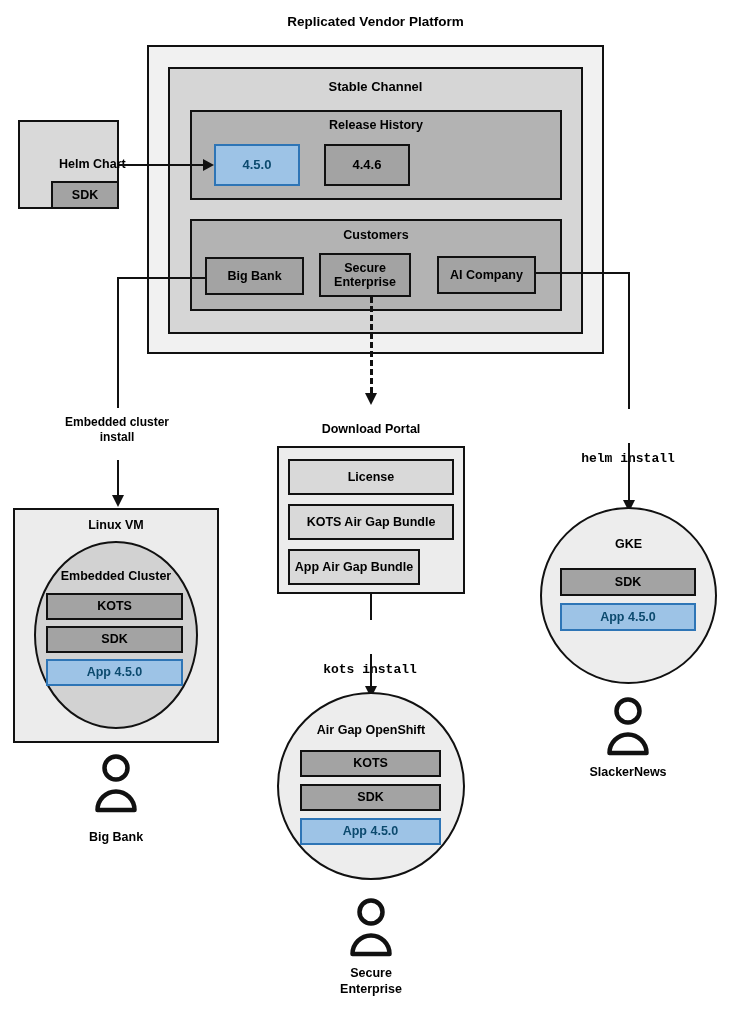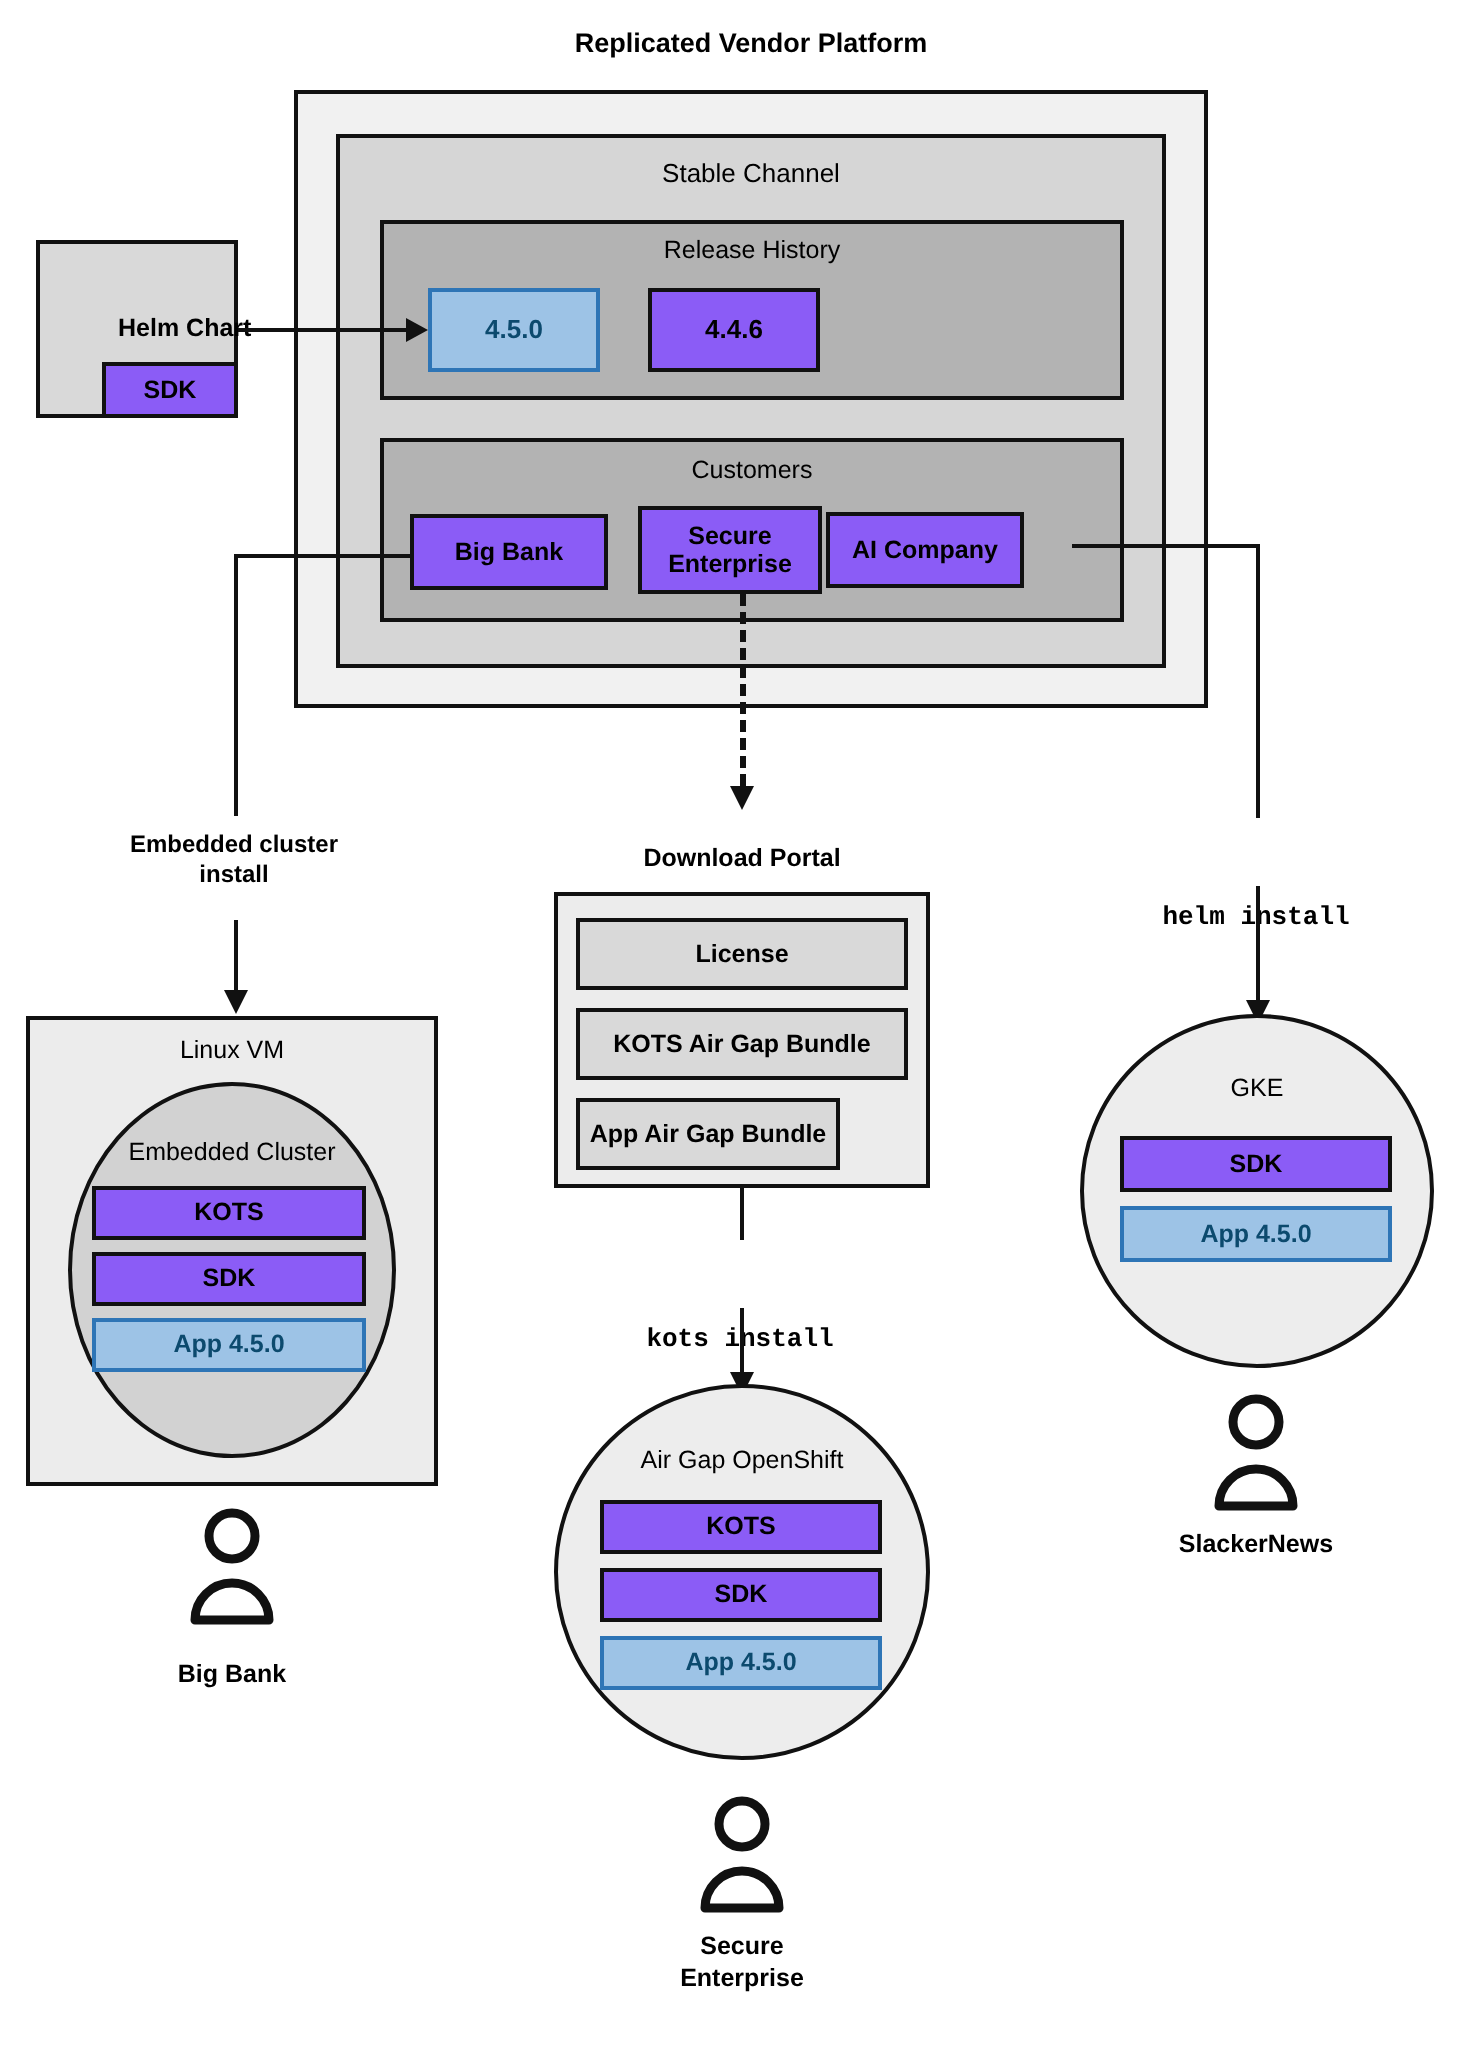--- a/index.html
+++ b/index.html
@@ -25,21 +25,21 @@
     align-items:center;
     justify-content:center;
     text-align:center;
     font-weight:bold;
     line-height:1.15;
   }
   .boxlabel{
     position:absolute;
     box-sizing:border-box;
     text-align:center;
-    font-weight:normal;
+    font-weight:bold;
     line-height:1.2;
     white-space:pre-line;
   }
   .plain{
     position:absolute;
     text-align:center;
     font-weight:bold;
     line-height:1.25;
     white-space:pre-line;
   }
@@ -52,21 +52,21 @@
   .circle{
     position:absolute;
     box-sizing:border-box;
     border:2px solid #111111;
     border-radius:50%;
   }
   
   .fill-outer    { background:#f1f1f1; }
   .fill-channel  { background:#d6d6d6; }
   .fill-section  { background:#b3b3b3; }
-  .fill-white    { background:#8b5cf6; }
+  .fill-white    { background:#a3a3a3; }
   .fill-light    { background:#d9d9d9; }
   .fill-vm       { background:#ececec; }
   .fill-cluster  { background:#d2d2d2; }
   .fill-circle   { background:#ededed; }
   .fill-helm     { background:#d9d9d9; }
   .fill-blue     { background:#9dc3e6; border-color:#2e75b6; color:#0c4a6e; }
 
   
   .ln{ position:absolute; background:#111111; }
   .ln-h{ height:2px; }
@@ -121,21 +121,21 @@
   <div class="box fill-section" style="left:190px; top:219px; width:372px; height:92px;"></div>
   <div class="boxlabel" style="left:190px; top:228px; width:372px; font-size:12.5px;">Customers</div>
 
   <div class="box fill-white" style="left:205px; top:257px; width:99px; height:38px; font-size:12.5px;">
     <span>Big Bank</span>
   </div>
   <div class="box fill-white" style="left:319px; top:253px; width:92px; height:44px; font-size:12.5px; white-space:pre-line;">
     <span style="white-space:pre-line;">Secure
 Enterprise</span>
   </div>
-  <div class="box fill-white" style="left:413px; top:256px; width:99px; height:38px; font-size:12.5px;">
+  <div class="box fill-white" style="left:437px; top:256px; width:99px; height:38px; font-size:12.5px;">
     <span>AI Company</span>
   </div>
 
   <div class="box fill-helm" style="left:18px; top:120px; width:101px; height:89px; display:block;">
     <div style="position:absolute; left:0; top:35px; width:101px; text-align:left; font-size:12.5px;margin-left:39px;">Helm Chart</div>
   </div>
   <div class="box fill-white" style="left:51px; top:181px; width:68px; height:28px; font-size:12.5px;">
     <span>SDK</span>
   </div>
 

